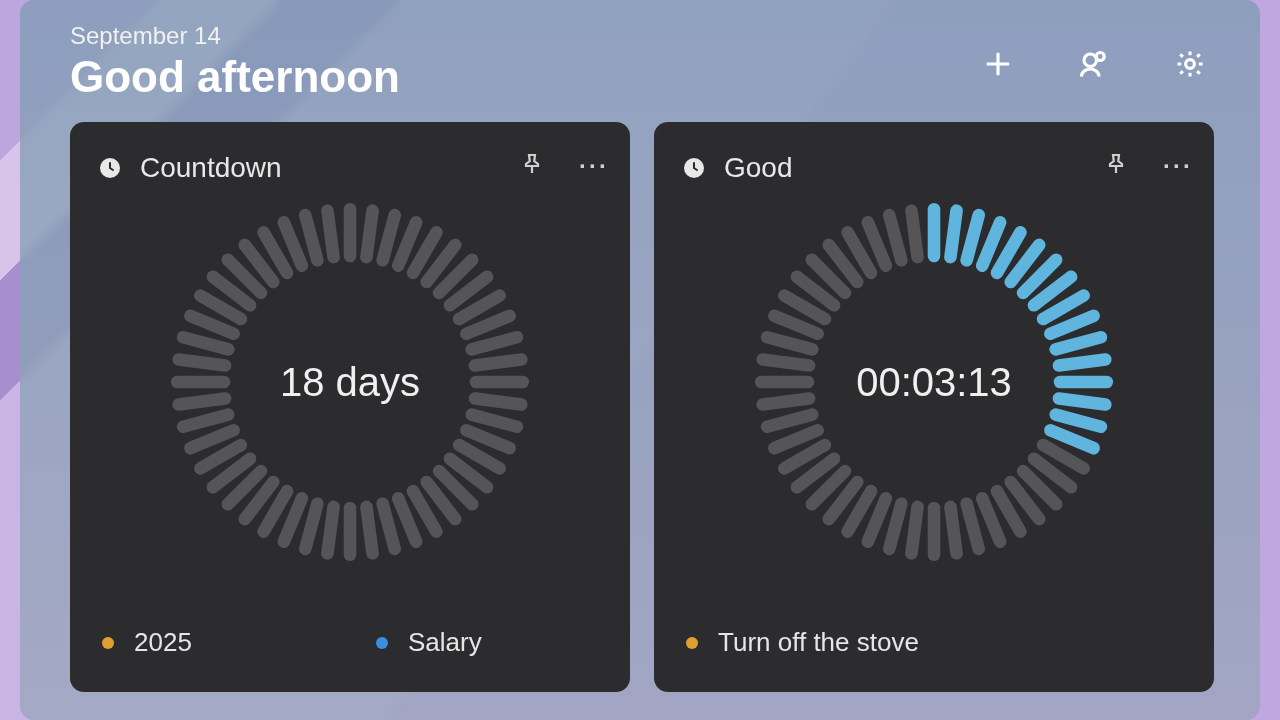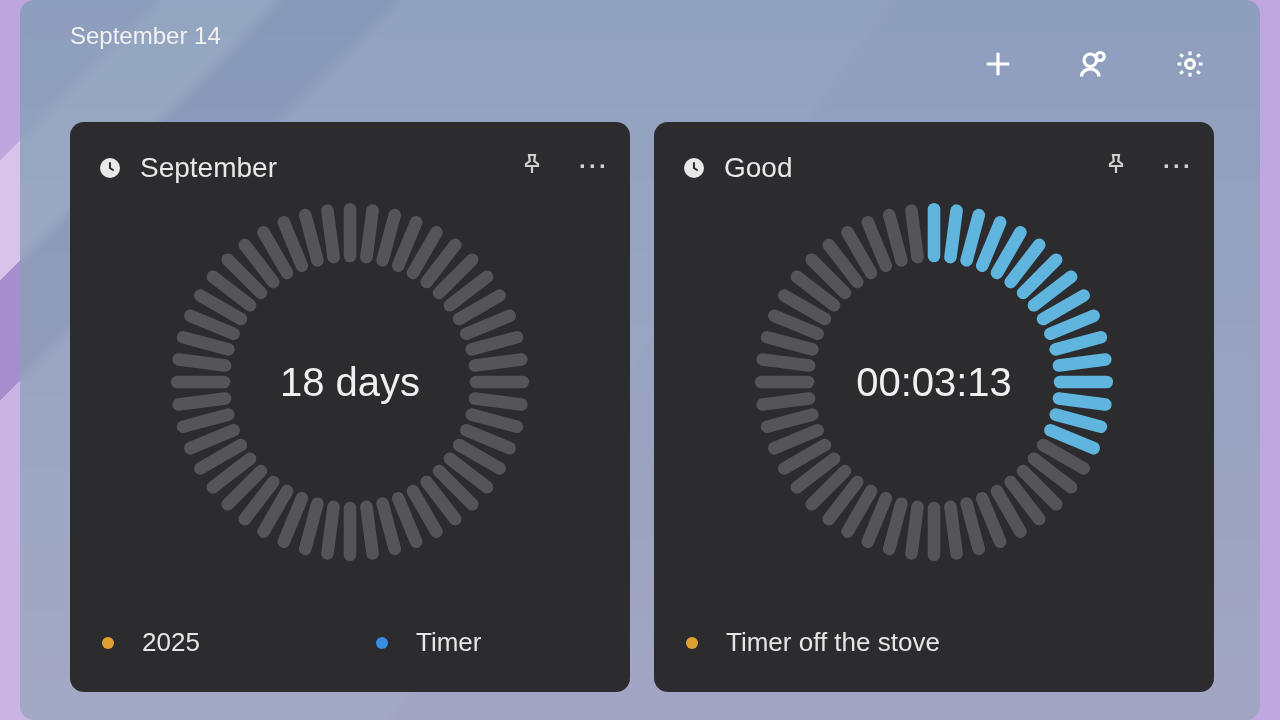--- a/index.html
+++ b/index.html
@@ -155,21 +155,21 @@
   .footer-tags {
     position: absolute;
     left: 28px;
     bottom: 30px;
     display: flex;
     gap: 30px;
   }
   .tag {
     display: flex;
     align-items: center;
-    gap: 28px;
+    gap: 20px;
     font-size: 26px;
     color: #e6e6e6;
     padding: 4px 10px 4px 4px;
     border-radius: 6px;
     min-width: 230px;
   }
   .dot {
     width: 12px;
     height: 12px;
     border-radius: 50%;
@@ -179,20 +179,21 @@
 </style>
 </head>
 <body>
 
 <div class="bg"></div>
 
 <div class="panel">
 
   <div class="header">
     <div class="date">September 14</div>
+    <div class="greeting">Good afternoon</div>
   </div>
 
   <div class="top-actions">
     <div class="top-icon">
       <span>
         <svg viewBox="0 0 24 24" width="30" height="30">
             <path d="M12 3v18M3 12h18"></path>
           </svg>
       </span>
     </div>
@@ -218,21 +219,21 @@
   <div class="cards">
 
     <div class="card">
       <div class="card-header">
         <span class="card-icon">
           <svg viewBox="0 0 24 24" width="24" height="24">
             <circle cx="12" cy="12" r="10" fill="#e8e8e8"></circle>
             <path d="M12 7v5l3 2" stroke="#2c2c2e" stroke-width="2" fill="none" stroke-linecap="round"></path>
           </svg>
         </span>
-        <span class="card-title">September</span>
+        <span class="card-title">Countdown</span>
       </div>
       <div class="card-actions">
         <div class="pin-btn">
           <span>
             <svg viewBox="0 0 24 24" width="24" height="24">
               <path d="M9 3h6l-.8 6 3.8 3v2H6v-2l3.8-3L9 3zM12 14v7"></path>
             </svg>
           </span>
         </div>
         <div class="more-btn">
@@ -294,21 +295,21 @@
         <div class="dial-center">18 days</div>
       </div>
 
       <div class="footer-tags" id="tags-countdown">
           <div class="tag">
             <span class="dot orange"></span>
             <span>2025</span>
           </div>
           <div class="tag">
             <span class="dot blue"></span>
-            <span>Timer</span>
+            <span>Salary</span>
           </div>
         </div>
     </div>
 
     <div class="card">
       <div class="card-header">
         <span class="card-icon">
           <svg viewBox="0 0 24 24" width="24" height="24">
             <circle cx="12" cy="12" r="10" fill="#e8e8e8"></circle>
             <path d="M12 7v5l3 2" stroke="#2c2c2e" stroke-width="2" fill="none" stroke-linecap="round"></path>
@@ -379,19 +380,19 @@
             <line x1="73.21215973444373" y1="35.32843272420992" x2="63.26239049295141" y2="11.307564878916466" stroke="#555558" stroke-width="7" stroke-linecap="round"></line>
             <line x1="81.88266684282355" y1="32.385192159765225" x2="75.15337167015802" y2="7.2711206762494385" stroke="#555558" stroke-width="7" stroke-linecap="round"></line>
             <line x1="90.86316654459638" y1="30.59885970383327" x2="87.46948554687505" y2="4.821293308114207" stroke="#555558" stroke-width="7" stroke-linecap="round"></line>
           </svg>
         <div class="dial-center">00:03:13</div>
       </div>
 
       <div class="footer-tags" id="tags-timer">
           <div class="tag">
             <span class="dot orange"></span>
-            <span>Timer off the stove</span>
+            <span>Turn off the stove</span>
           </div>
         </div>
     </div>
 
   </div>
 </div>
 
 </body></html>

